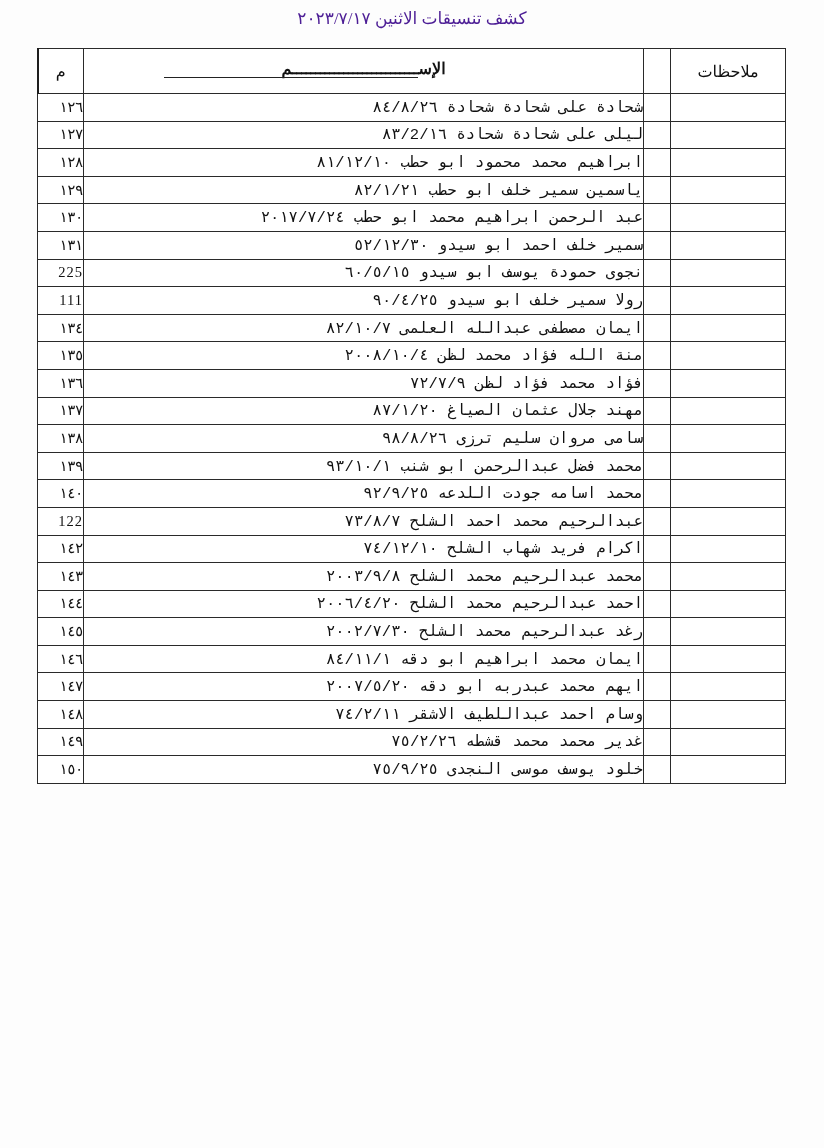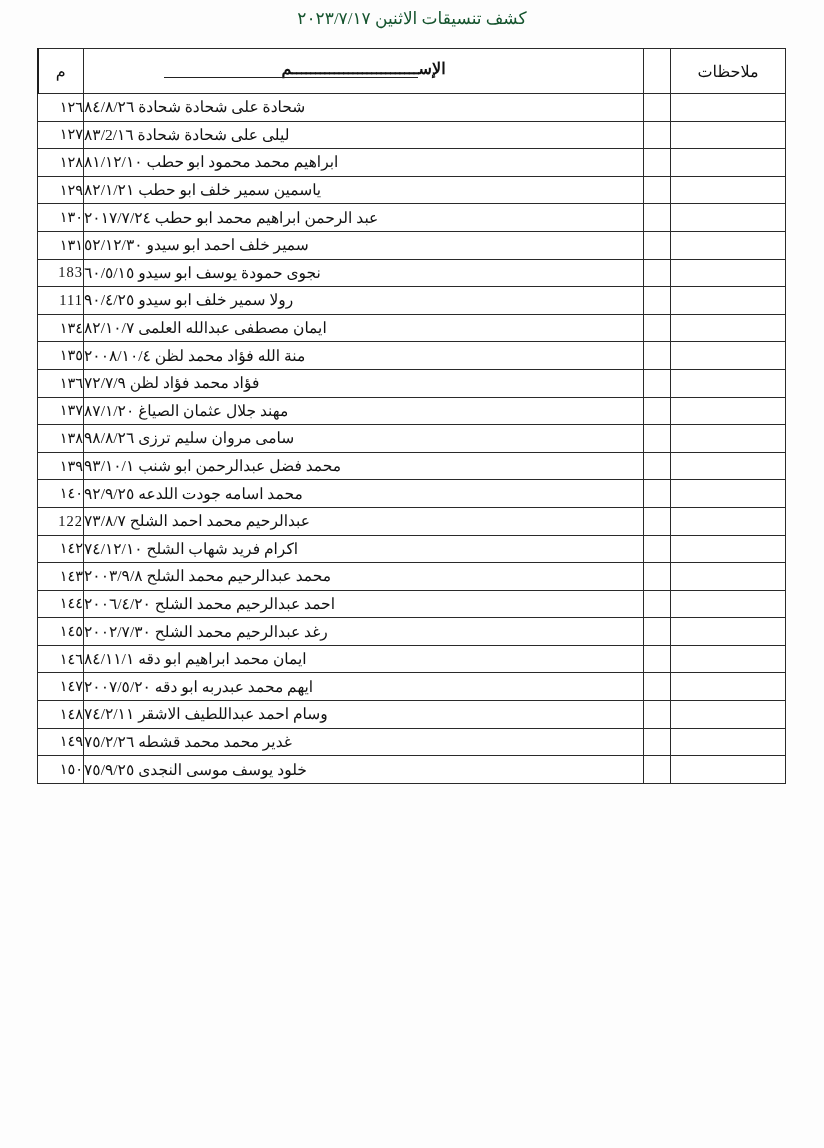--- a/index.html
+++ b/index.html
@@ -24,21 +24,21 @@
   }
   .doc-title {
     position: absolute;
     top: 8px;
     left: 0;
     right: 0;
     text-align: center;
     font-size: 17px;
     font-family: "Liberation Serif", serif;
     letter-spacing: 0.5px;
-    color: #14532d;
+    color: #4c1d95;
   }
   .table-wrap {
     position: absolute;
     top: 48px;
     left: 38px;
     width: 748px;
   }
   table.sheet {
     border-collapse: collapse;
     width: 100%;
@@ -77,24 +77,25 @@
     right: 225px;
     bottom: 15px;
     border-bottom: 1.4px solid #222;
   }
   tbody td {
     height: 26.6px;
     font-size: 15.5px;
     vertical-align: middle;
   }
   td.cell-name {
-    text-align: left;
+    text-align: right;
     padding-right: 6px;
     white-space: nowrap;
     overflow: hidden;
+    font-family: Liberation Mono, monospace;
   }
   td.cell-num {
     text-align: right;
     font-size: 14.5px;
     letter-spacing: 1px;
   }
   td.cell-notes, td.cell-blank {
     background: #ffffff;
   }
   
@@ -165,21 +166,21 @@
           <tr>
             <td class="cell-notes"></td>
             <td class="cell-blank"></td>
             <td class="cell-name"><span class="name-text">سمير خلف احمد ابو سيدو ٥٢/١٢/٣٠</span></td>
             <td class="cell-num">١٣١</td>
           </tr>
           <tr>
             <td class="cell-notes"></td>
             <td class="cell-blank"></td>
             <td class="cell-name"><span class="name-text">نجوى حمودة يوسف ابو سيدو ٦٠/٥/١٥</span></td>
-            <td class="cell-num">183</td>
+            <td class="cell-num">225</td>
           </tr>
           <tr>
             <td class="cell-notes"></td>
             <td class="cell-blank"></td>
             <td class="cell-name"><span class="name-text">رولا سمير خلف ابو سيدو ٩٠/٤/٢٥</span></td>
             <td class="cell-num">111</td>
           </tr>
           <tr>
             <td class="cell-notes"></td>
             <td class="cell-blank"></td>

